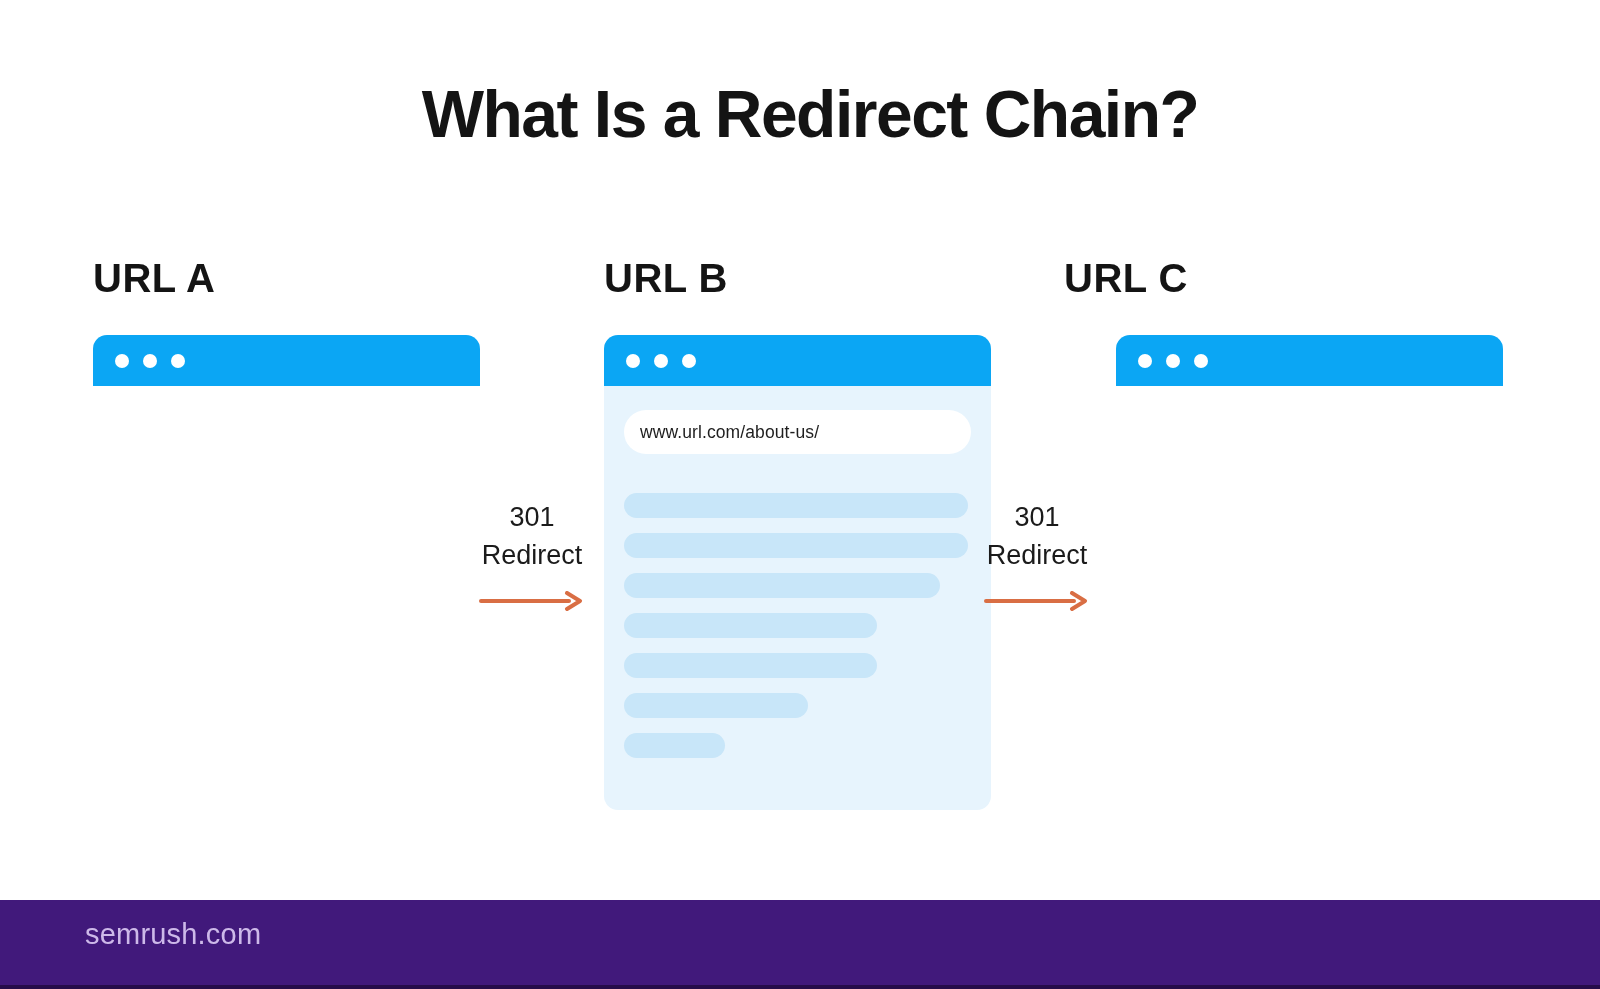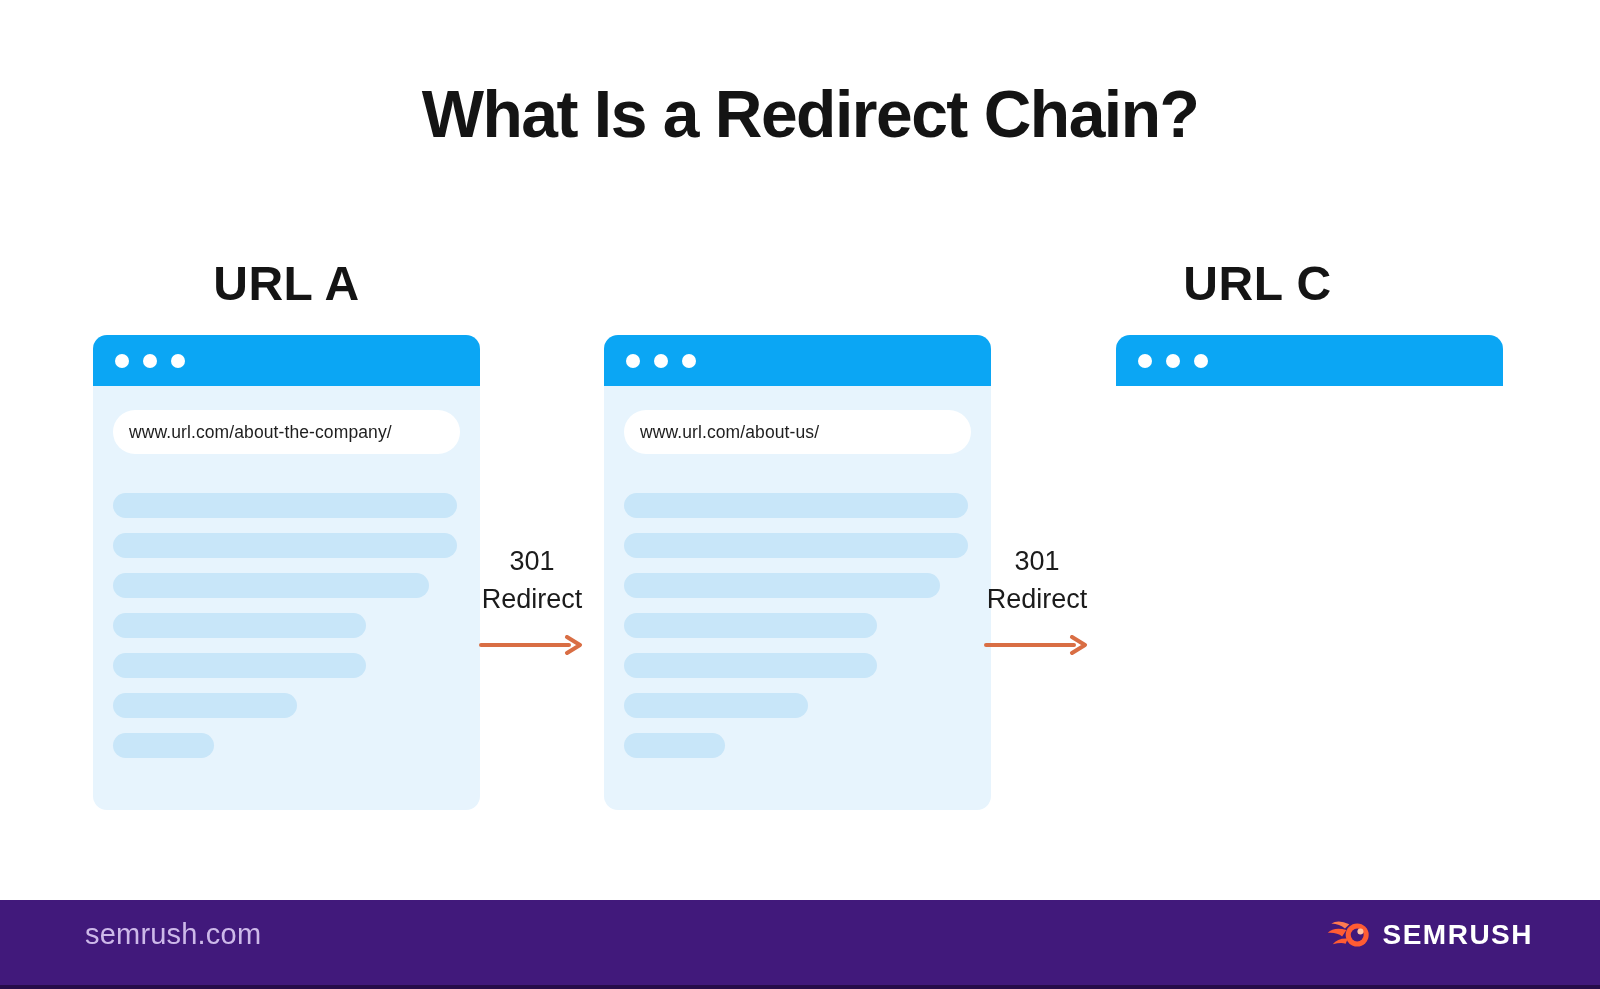--- a/index.html
+++ b/index.html
@@ -5,22 +5,22 @@
   html,body{margin:0;padding:0;background:#fff;}
   .canvas{
     position:relative;width:1600px;height:989px;background:var(--bg,#ffffff);
     font-family:"Liberation Sans",sans-serif;overflow:hidden;padding-left:20px;
   }
   .title{
     position:absolute;top:76px;left:0;width:100%;text-align:center;
     font-size:66px;font-weight:700;letter-spacing:-1.5px;color:var(--ink,#141414);
   }
   .b-label{
-    position:absolute;top:256px;width:387px;text-align:center;
-    font-size:48px;font-weight:700;letter-spacing:0.5px;color:var(--ink,#141414);
+    position:absolute;top:256px;width:387px;text-align:left;
+    font-size:40px;font-weight:700;letter-spacing:0.5px;color:var(--ink,#141414);
   }
   .browser{position:absolute;top:335px;width:387px;height:475px;}
   .b-header{
     height:51px;background:var(--header-blue,#0ba6f4);
     border-radius:14px 14px 0 0;display:flex;align-items:center;
     padding-left:22px;gap:14px;box-sizing:border-box;
   }
   .dot{width:14px;height:14px;border-radius:50%;background:#ffffff;}
   .b-body{
     height:424px;background:var(--body-blue,#e7f4fd);
@@ -28,21 +28,21 @@
   }
   .url-bar{
     height:44px;background:#ffffff;border-radius:22px;
     display:flex;align-items:center;padding:0 16px;box-sizing:border-box;
     font-size:17.5px;font-weight:500;color:#1e1e1e;letter-spacing:0.1px;
     white-space:nowrap;
   }
   .skeleton{margin-top:39px;display:flex;flex-direction:column;gap:15px;}
   .sk-line{height:25px;border-radius:12.5px;background:var(--line-blue,#c8e6f9);}
   .connector{
-    position:absolute;top:542px;width:170px;text-align:center;
+    position:absolute;top:498px;width:170px;text-align:center;
     font-size:27px;line-height:38px;color:#1b1b1b;
   }
   .connector .arrow-wrap{margin-top:9px;}
   .footer{
     position:absolute;left:0;right:0;bottom:0;height:89px;
     background:var(--purple,#41197b);
     display:flex;align-items:center;justify-content:space-between;
     padding:0 87px 20px 85px;box-sizing:border-box;
   }
   .footer-edge{position:absolute;left:0;right:0;bottom:0;height:4px;background:#260c49;}
@@ -51,39 +51,28 @@
   .brand-text{color:#ffffff;font-size:28px;font-weight:700;letter-spacing:1.5px;}
 </style>
 </head>
 <body>
 
 <div class="canvas" style="--bg: #ffffff; --ink: #141414; --header-blue: #0ba6f4; --body-blue: #e7f4fd; --line-blue: #c8e6f9; --purple: #41197b;">
 
   <div class="title">What Is a Redirect Chain?</div>
 
   <div class="b-label" style="left:93px">URL A</div>
+  <div class="b-label" style="left:604px">URL B</div>
   <div class="b-label" style="left:1064px">URL C</div>
 
   <div class="browser" style="left:93px">
     <div class="b-header">
       <span class="dot"></span>
       <span class="dot"></span>
       <span class="dot"></span>
-    </div>
-    <div class="b-body">
-      <div class="url-bar">www.url.com/about-the-company/</div>
-      <div class="skeleton">
-          <div class="sk-line" style="width: 99%;"></div>
-          <div class="sk-line" style="width: 99%;"></div>
-          <div class="sk-line" style="width: 91%;"></div>
-          <div class="sk-line" style="width: 73%;"></div>
-          <div class="sk-line" style="width: 73%;"></div>
-          <div class="sk-line" style="width: 53%;"></div>
-          <div class="sk-line" style="width: 29%;"></div>
-        </div>
     </div>
   </div>
 
   <div class="connector" style="left:447px">
     <div>301</div>
     <div>Redirect</div>
     <div class="arrow-wrap">
       <svg width="106" height="20" viewBox="0 0 106 20">
         <line x1="2" y1="10" x2="90" y2="10" stroke="#d96e44" stroke-width="4" stroke-linecap="round"></line>
         <path d="M88 2 L101 10 L88 18" fill="none" stroke="#d96e44" stroke-width="4" stroke-linecap="round" stroke-linejoin="round"></path>
@@ -125,31 +114,16 @@
   <div class="browser" style="left:1116px">
     <div class="b-header">
       <span class="dot"></span>
       <span class="dot"></span>
       <span class="dot"></span>
     </div>
   </div>
 
   <div class="footer">
     <span class="site">semrush.com</span>
-    <span class="brand">
-      <svg width="46" height="36" viewBox="0 0 64 48">
-        <g fill="#ff7a50">
-          <path d="M31 9 Q16 2 6 8 Q18 9 25 15 Z"></path>
-        </g>
-        <g fill="#ff5c33">
-          <path d="M27 17 Q10 12 1 21 Q14 20 21 26 Z"></path>
-          <path d="M29 29 Q15 28 8 37 Q19 34 26 36 Z"></path>
-        </g>
-        <circle cx="42" cy="24" r="16" fill="#ff5c33"></circle>
-        <circle cx="42" cy="24" r="9" fill="#41197b"></circle>
-        <circle cx="46.5" cy="19" r="4.2" fill="#ffc2a1"></circle>
-      </svg>
-      <span class="brand-text">SEMRUSH</span>
-    </span>
     <div class="footer-edge"></div>
   </div>
 
 </div>
 
 </body></html>

